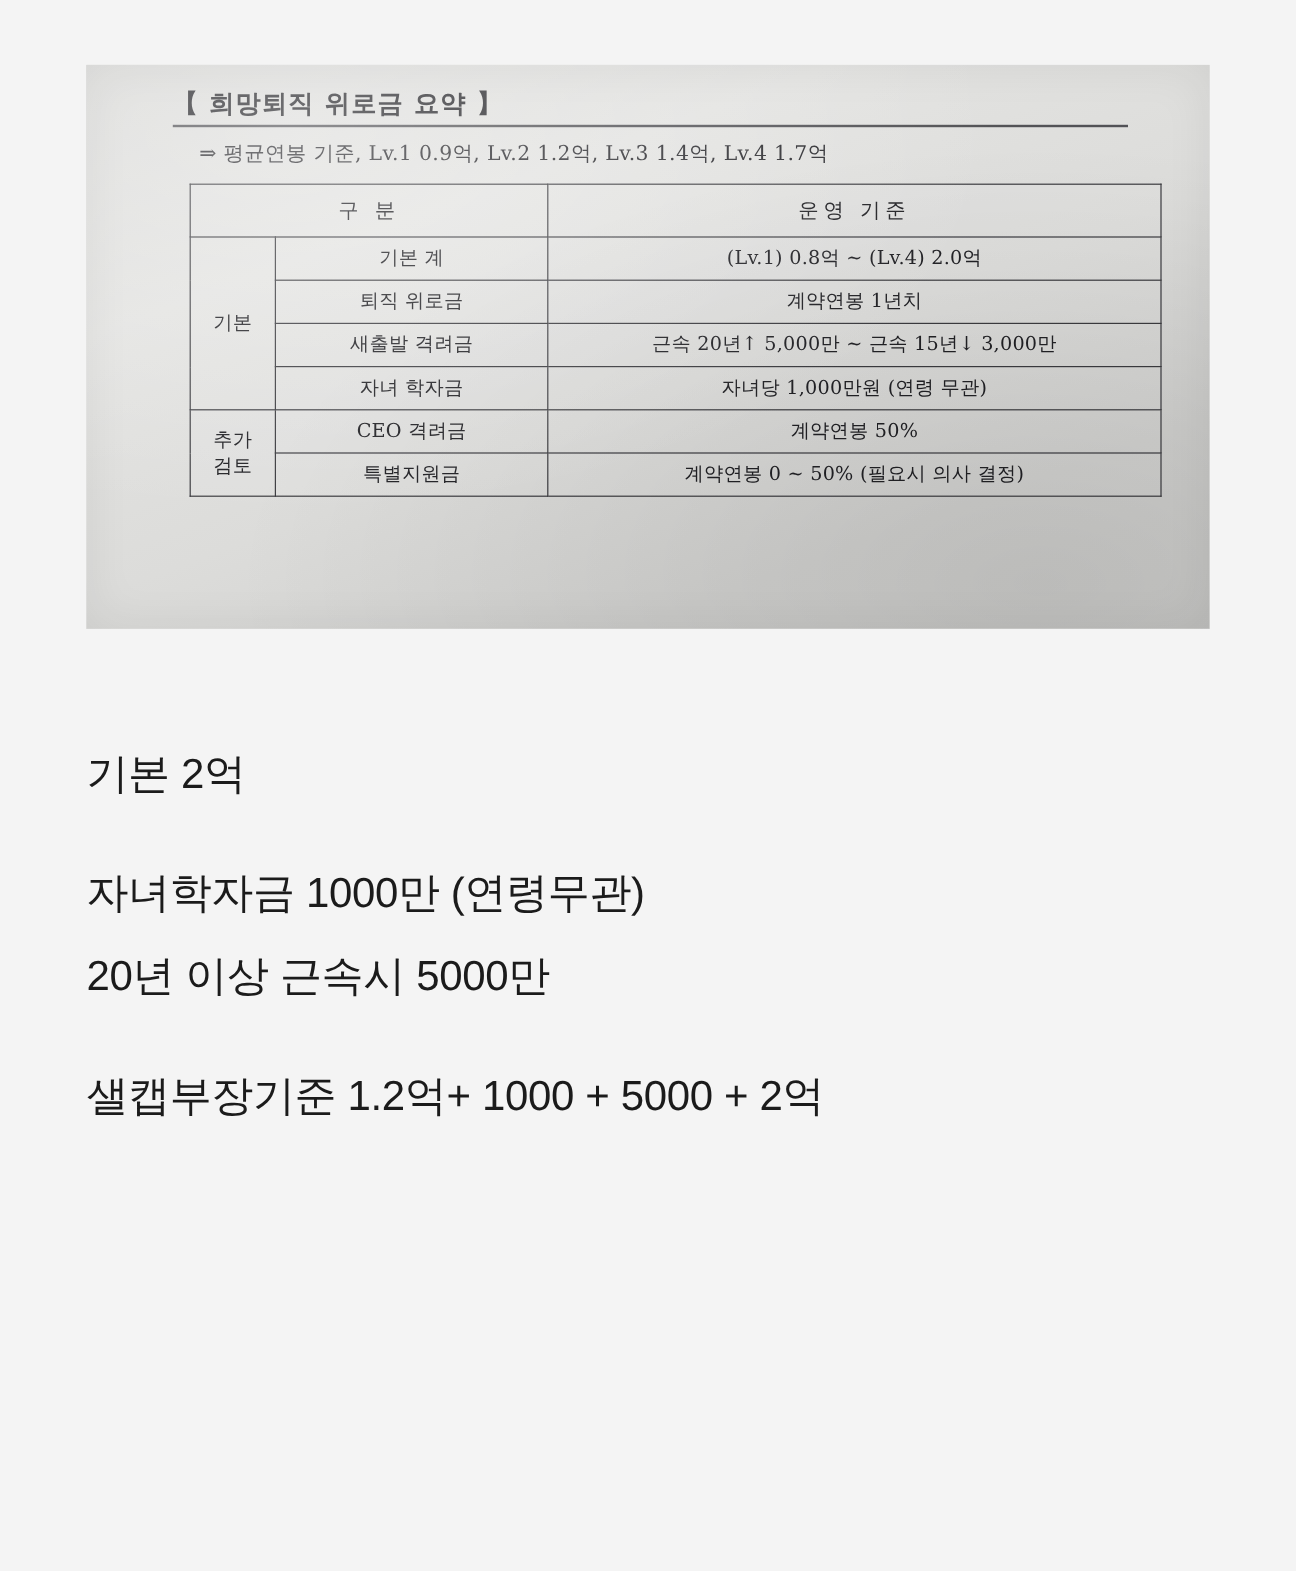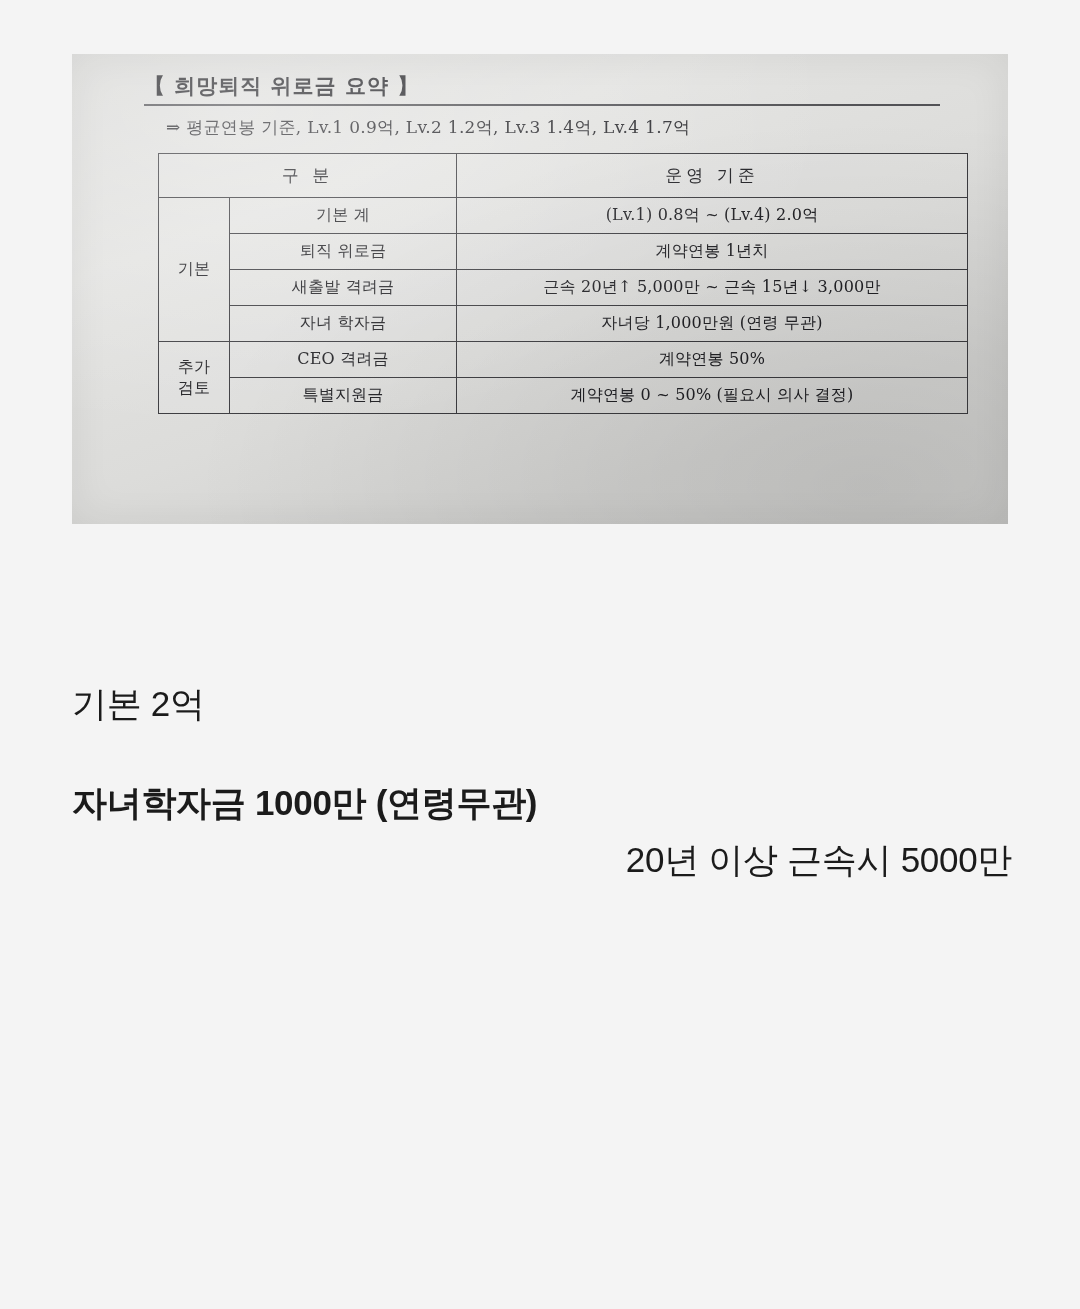--- a/index.html
+++ b/index.html
@@ -104,37 +104,35 @@
     background:
       radial-gradient(ellipse at 18% 12%, rgba(255,255,255,0.35), rgba(255,255,255,0) 55%),
       radial-gradient(ellipse at 85% 92%, rgba(0,0,0,0.10), rgba(0,0,0,0) 60%);
     pointer-events: none;
   }
 
   
   .body-text {
     position: absolute;
     left: 72px;
-    top: 677px;
+    top: 619px;
     width: 940px;
   }
   .para {
     font-size: 35px;
     line-height: 1.52;
     color: #1b1b1b;
     margin: 0 0 46px 0;
     letter-spacing: -0.3px;
   }
   .para.tight {
-    margin-bottom: 4px;
-    font-weight: bold;
+    margin-bottom: 16px;
   }
   .para.tight + .para {
     margin-top: 4px;
-    text-align: right;
   }
 </style>
 </head>
 <body>
 
 <div class="scan-photo">
   <div class="scan-inner">
 
     <div class="doc-title">【 희망퇴직 위로금 요약 】</div>
     <div class="title-rule"></div>
@@ -177,13 +175,14 @@
       </tbody>
     </table>
 
   </div>
 </div>
 
 <div class="body-text">
   <p class="para">기본 2억</p>
   <p class="para tight">자녀학자금 1000만 (연령무관)</p>
   <p class="para">20년 이상 근속시 5000만</p>
+  <p class="para">샐캡부장기준 1.2억+ 1000 + 5000 + 2억</p>
 </div>
 
 </body></html>

